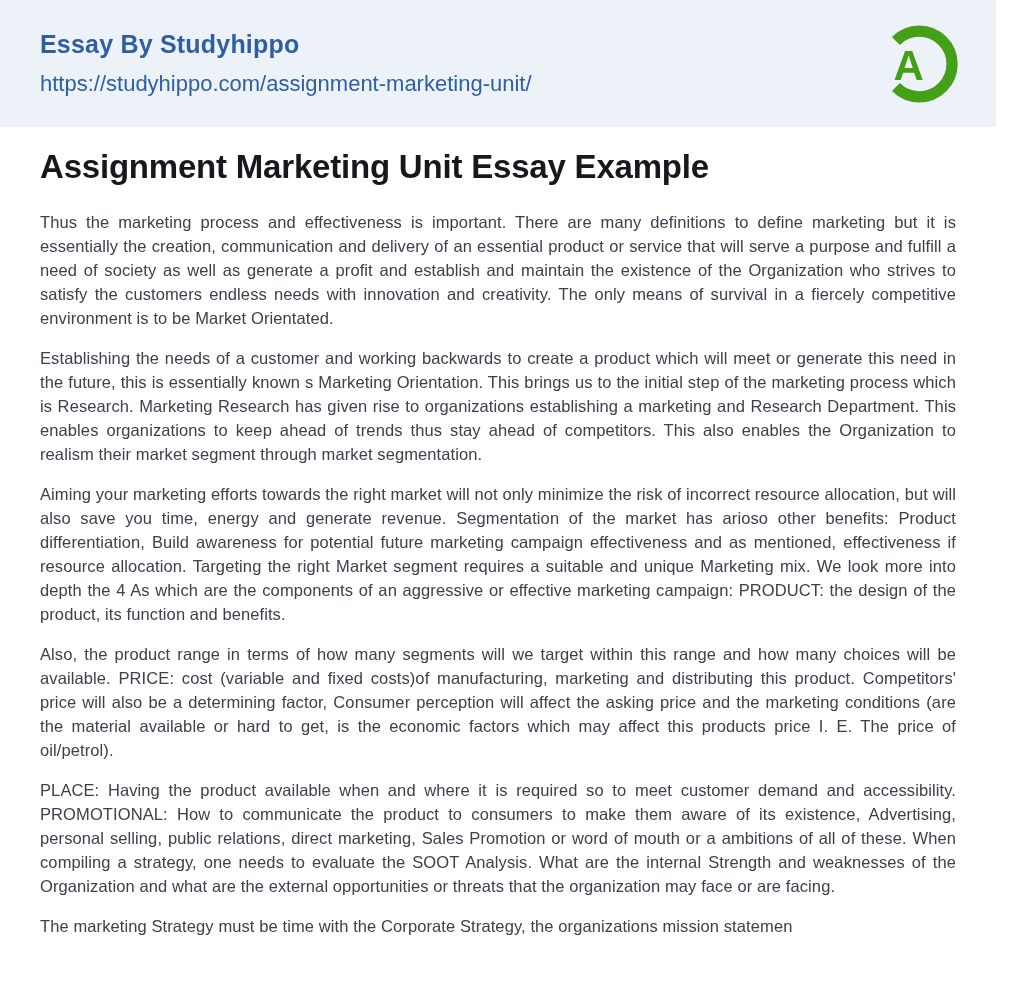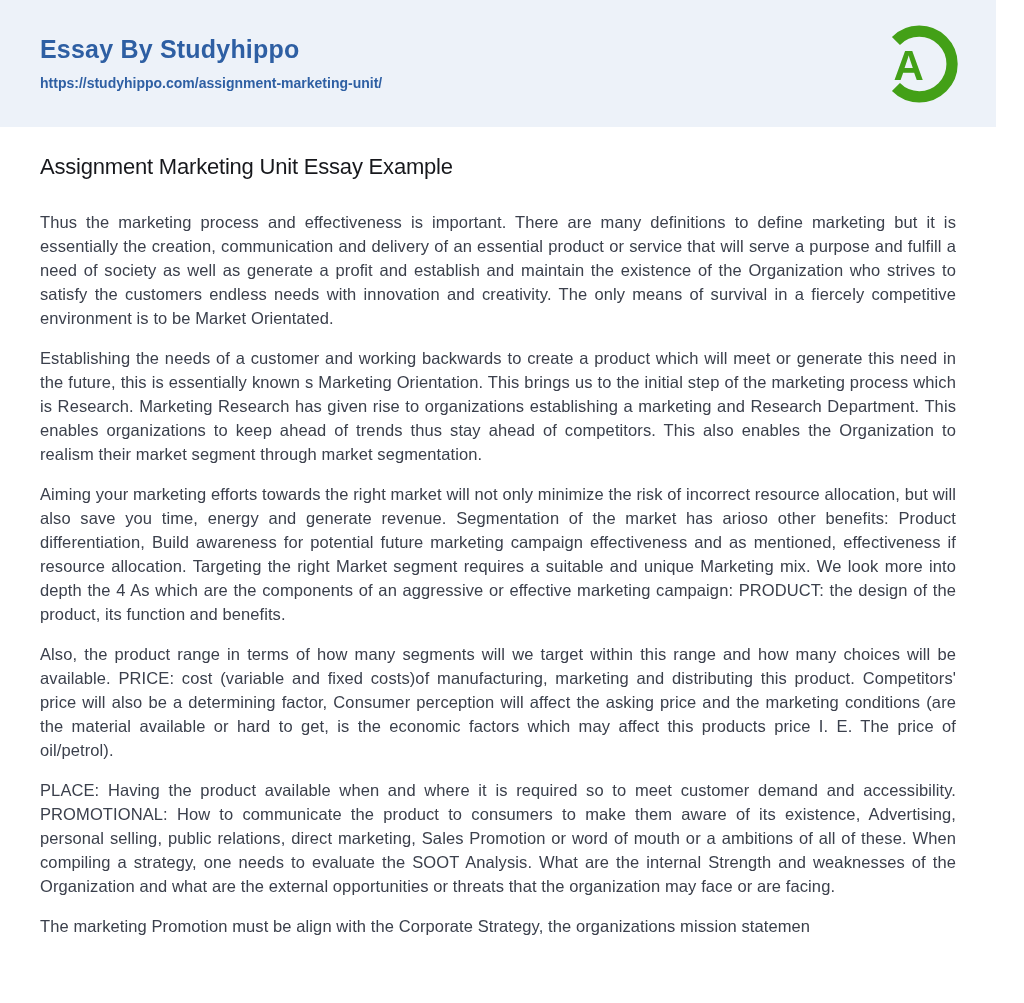--- a/index.html
+++ b/index.html
@@ -29,34 +29,34 @@
   .header-title {
     color: #2e5fa3;
     font-size: 25px;
     font-weight: 700;
     letter-spacing: 0.2px;
     margin: 0 0 13px 0;
     line-height: 1.1;
   }
   .header-url {
     color: #2e5fa3;
-    font-size: 14px;
-    font-weight: 700;
+    font-size: 22px;
+    font-weight: 400;
     text-decoration: none;
     line-height: 1.1;
   }
   .logo { width: 82px; height: 82px; display: block; }
   
   .article {
     padding: 0 40px;
   }
   .article-title {
     color: #17181c;
-    font-size: 22px;
-    font-weight: 400;
+    font-size: 33px;
+    font-weight: 700;
     letter-spacing: -0.2px;
     line-height: 40px;
     margin: 20px 0 23px 0;
   }
   .article p {
     color: #3b404c;
     font-size: 16.5px;
     line-height: 24px;
     text-align: justify;
     margin: 8px 0 16px 0;
@@ -88,17 +88,17 @@
         <p>Thus the marketing process and effectiveness is important. There are many definitions to define marketing but it is essentially the creation, communication and delivery of an essential product or service that will serve a purpose and fulfill a need of society as well as generate a profit and establish and maintain the existence of the Organization who strives to satisfy the customers endless needs with innovation and creativity. The only means of survival in a fiercely competitive environment is to be Market Orientated.</p>
 
         <p>Establishing the needs of a customer and working backwards to create a product which will meet or generate this need in the future, this is essentially known s Marketing Orientation. This brings us to the initial step of the marketing process which is Research. Marketing Research has given rise to organizations establishing a marketing and Research Department. This enables organizations to keep ahead of trends thus stay ahead of competitors. This also enables the Organization to realism their market segment through market segmentation.</p>
 
         <p>Aiming your marketing efforts towards the right market will not only minimize the risk of incorrect resource allocation, but will also save you time, energy and generate revenue. Segmentation of the market has arioso other benefits: Product differentiation, Build awareness for potential future marketing campaign effectiveness and as mentioned, effectiveness if resource allocation. Targeting the right Market segment requires a suitable and unique Marketing mix. We look more into depth the 4 As which are the components of an aggressive or effective marketing campaign: PRODUCT: the design of the product, its function and benefits.</p>
 
         <p>Also, the product range in terms of how many segments will we target within this range and how many choices will be available. PRICE: cost (variable and fixed costs)of manufacturing, marketing and distributing this product. Competitors' price will also be a determining factor, Consumer perception will affect the asking price and the marketing conditions (are the material available or hard to get, is the economic factors which may affect this products price I. E. The price of oil/petrol).</p>
 
         <p>PLACE: Having the product available when and where it is required so to meet customer demand and accessibility. PROMOTIONAL: How to communicate the product to consumers to make them aware of its existence, Advertising, personal selling, public relations, direct marketing, Sales Promotion or word of mouth or a ambitions of all of these. When compiling a strategy, one needs to evaluate the SOOT Analysis. What are the internal Strength and weaknesses of the Organization and what are the external opportunities or threats that the organization may face or are facing.</p>
 
-        <p>The marketing Promotion must be align with the Corporate Strategy, the organizations mission statemen</p>
+        <p>The marketing Strategy must be time with the Corporate Strategy, the organizations mission statemen</p>
       </div>
   </div>
 
 </div>
 
 </body></html>

